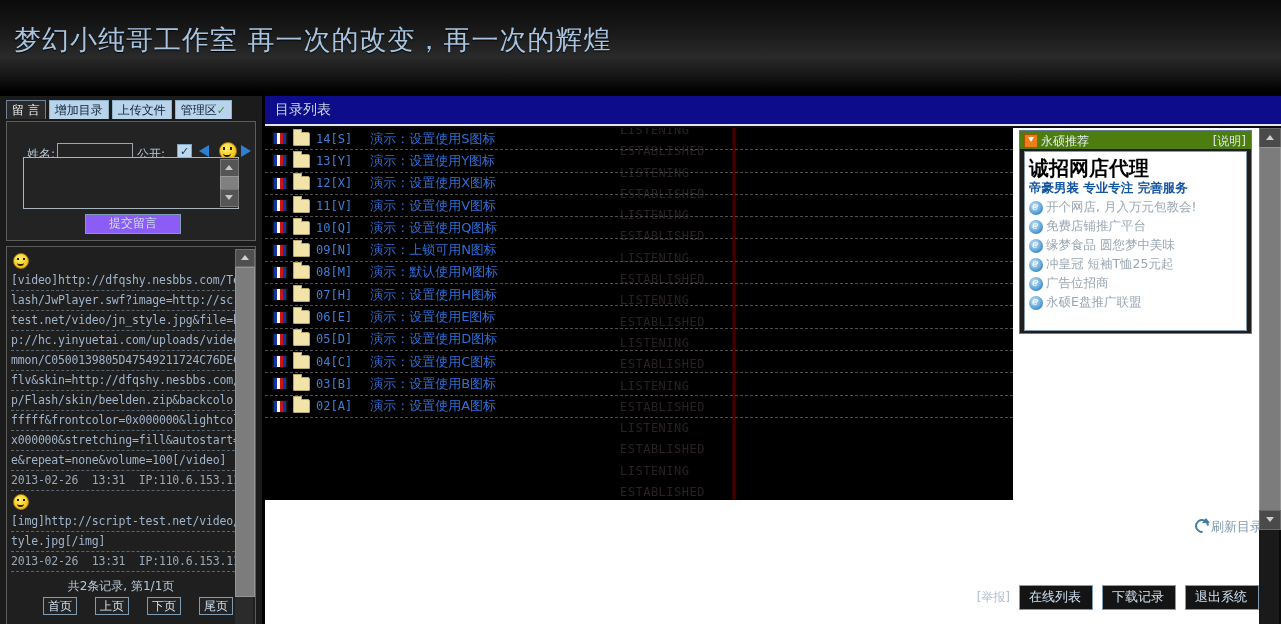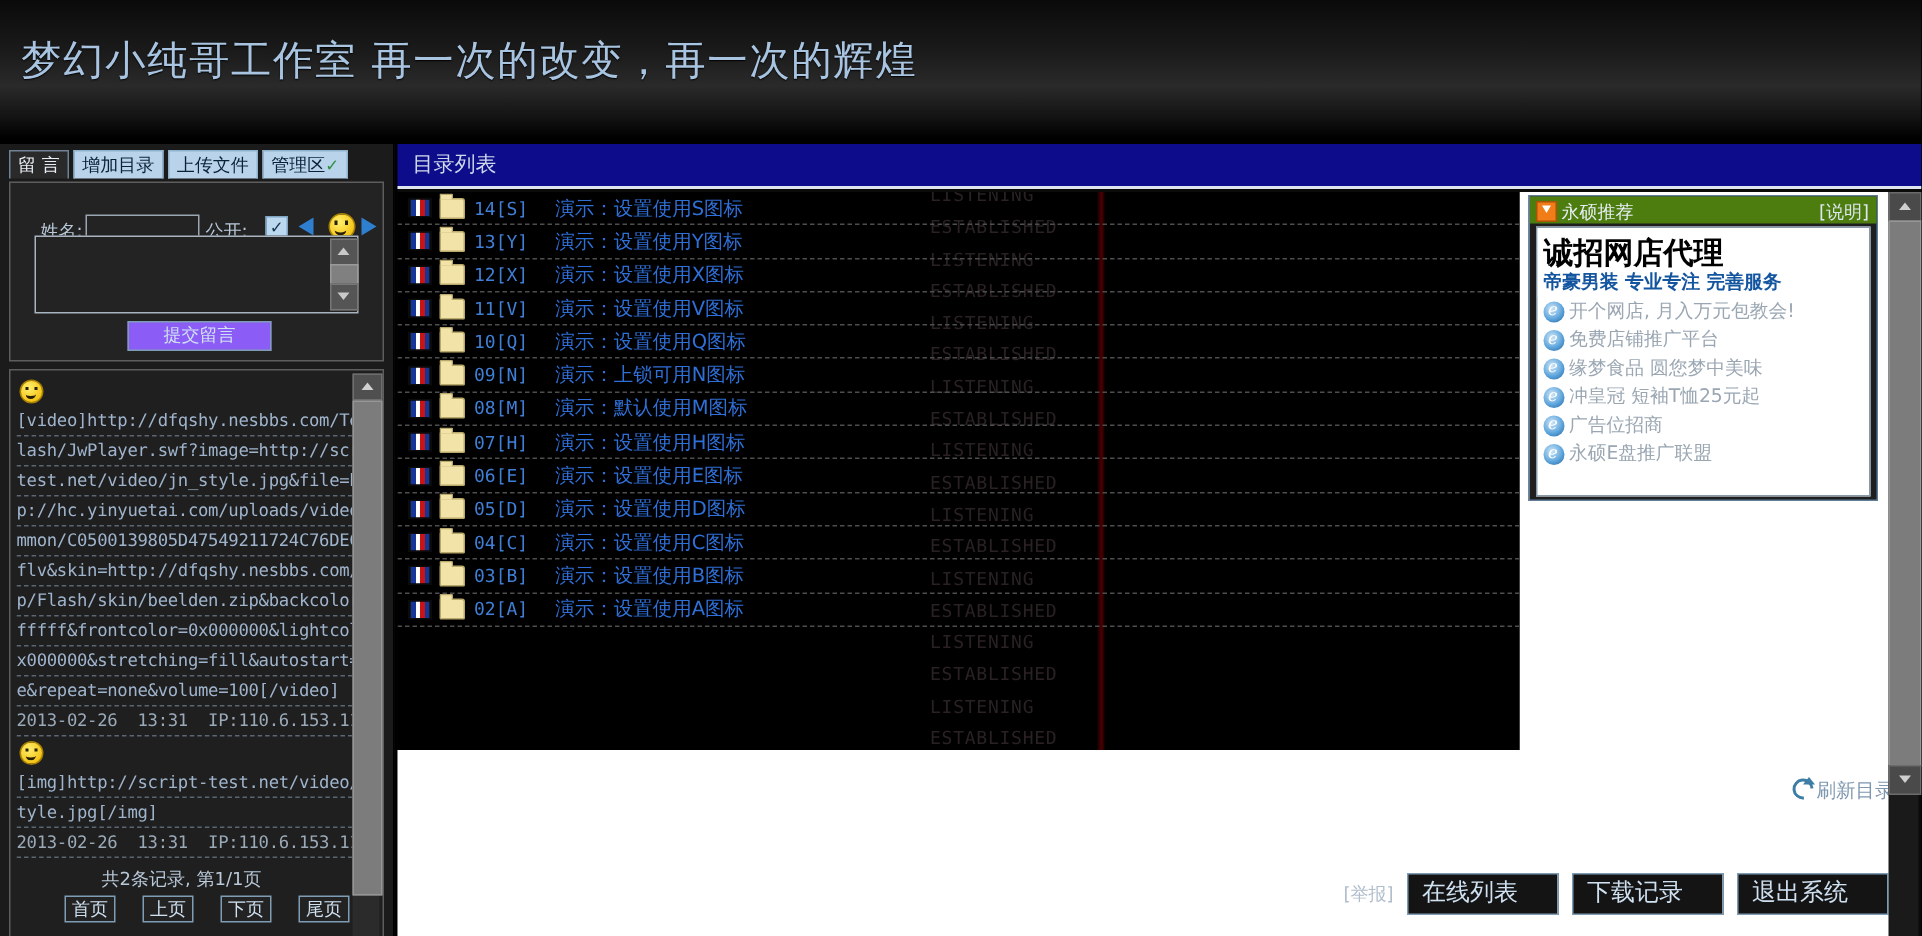--- a/index.html
+++ b/index.html
@@ -209,22 +209,22 @@
   .ad-link { display:flex; align-items:center; gap:3px; padding:1px 0 1px 4px;
     color:#9aa6b2; font-size:12.5px; cursor:default; }
   .e-ico { width:14px;height:14px;border-radius:50%;flex:0 0 auto;position:relative;
     background:radial-gradient(circle at 40% 35%, #cfe6f7 0%, #5fa6dd 55%, #1d5f9e 100%);}
   .e-ico::after{content:"e";position:absolute;left:3px;top:-1px;font-size:11px;color:#fff;
     font-family:"DejaVu Serif","Liberation Serif",serif;font-style:italic;}
 
   
   .bottombar { position:absolute; right:16px; bottom:14px; display:flex; align-items:center; gap:9px; }
   .report { color:#b0bdcb; font-size:12px; }
-  .btm-btn { border:1px solid #7f9cb5; color:#cfe0f0; font-size:16px;
-    padding:2px 26px 3px 9px; background:#141414; cursor:default; }
+  .btm-btn { border:1px solid #7f9cb5; color:#cfe0f0; font-size:13px;
+    padding:2px 11px 3px 9px; background:#141414; cursor:default; }
 </style>
 </head>
 <body>
 
 <div id="root">
 
   <div class="banner">
     <div class="banner-title">梦幻小纯哥工作室  再一次的改变，再一次的辉煌</div>
   </div>
 

